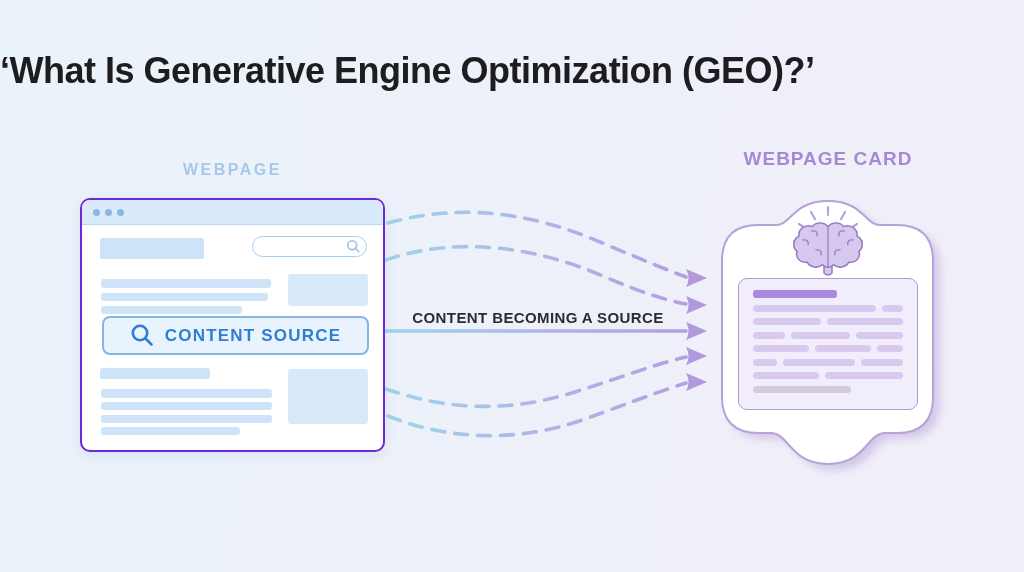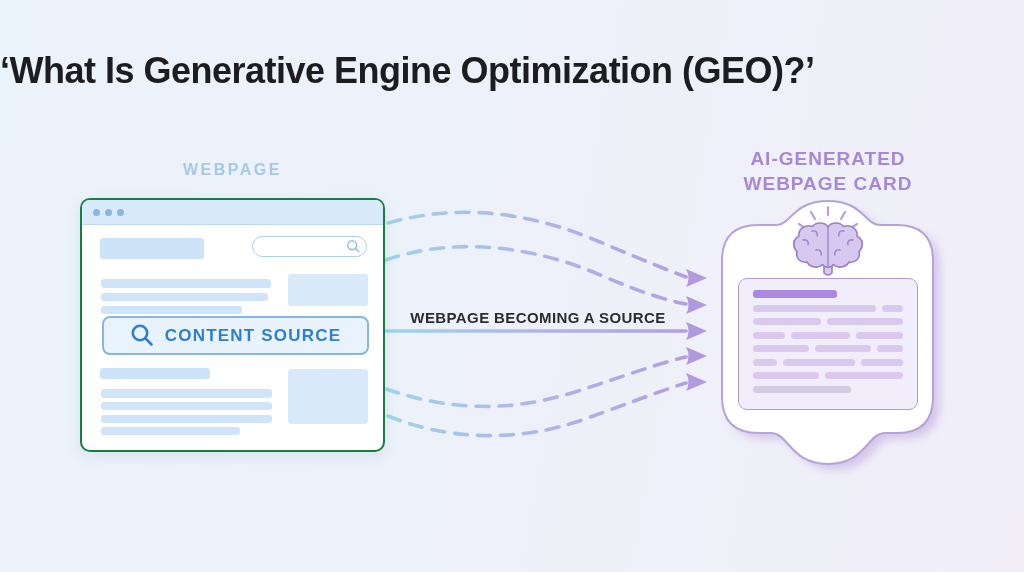--- a/index.html
+++ b/index.html
@@ -19,21 +19,21 @@
     left:80px;top:161px;width:305px;text-align:center;
     font-size:16px;font-weight:700;letter-spacing:2.5px;color:#a6c8e9;
   }
   .card-label{
     left:710px;top:146px;width:236px;text-align:center;
     font-size:19px;font-weight:700;letter-spacing:1px;color:#a689d6;line-height:25px;
   }
   
   .browser{
     left:80px;top:198px;width:305px;height:254px;background:#fff;
-    border:2px solid #15803d;border-radius:10px;box-sizing:border-box;
+    border:2px solid #6d28d9;border-radius:10px;box-sizing:border-box;
     box-shadow:0 4px 14px rgba(120,160,210,.18);
   }
   .browser-header{
     position:absolute;left:0;top:0;right:0;height:24px;background:#d9eafa;
     border-bottom:1px solid #bcd8f2;border-radius:8px 8px 0 0;
     display:flex;align-items:center;padding-left:11px;gap:5px;
   }
   .dot{width:7px;height:7px;border-radius:50%;background:#8ab6e3;}
   .ph{background:#cfe4f8;border-radius:3px;position:absolute;}
   .ph-dark{background:#cde3f7;}
@@ -135,21 +135,20 @@
       <path d="M 840 250 C 836 249, 834 252, 835 255"></path>
     </g>
   </g>
 </svg>
 
 <div class="abs main-title">‘What Is Generative Engine Optimization (GEO)?’</div>
 
 <div class="abs webpage-label">WEBPAGE</div>
 
 <div class="abs card-label">
-  <div>AI-GENERATED</div>
   <div>WEBPAGE CARD</div>
 </div>
 
 <div class="abs browser">
   <div class="browser-header">
     <span class="dot"></span>
     <span class="dot"></span>
     <span class="dot"></span>
   </div>
 
@@ -176,21 +175,21 @@
   </div>
 
   <div class="ph ph-dark" style="left:18px;top:168px;width:110px;height:11px;"></div>
   <div class="ph" style="left:19px;top:189px;width:171px;height:9px;"></div>
   <div class="ph" style="left:19px;top:202px;width:171px;height:8px;"></div>
   <div class="ph" style="left:19px;top:215px;width:171px;height:8px;"></div>
   <div class="ph" style="left:19px;top:227px;width:139px;height:8px;"></div>
   <div class="ph ph-block" style="right:15px;top:169px;width:80px;height:55px;"></div>
 </div>
 
-<div class="abs flow-label">WEBPAGE BECOMING A SOURCE</div>
+<div class="abs flow-label">CONTENT BECOMING A SOURCE</div>
 
 <div class="abs answer-panel">
   <div class="bar-title"></div>
   <div class="bar-row">
       <span class="bar" style="width:123px"></span>
       <span class="bar fill"></span>
     </div>
   <div class="bar-row">
       <span class="bar" style="width:68px"></span>
       <span class="bar fill"></span>

